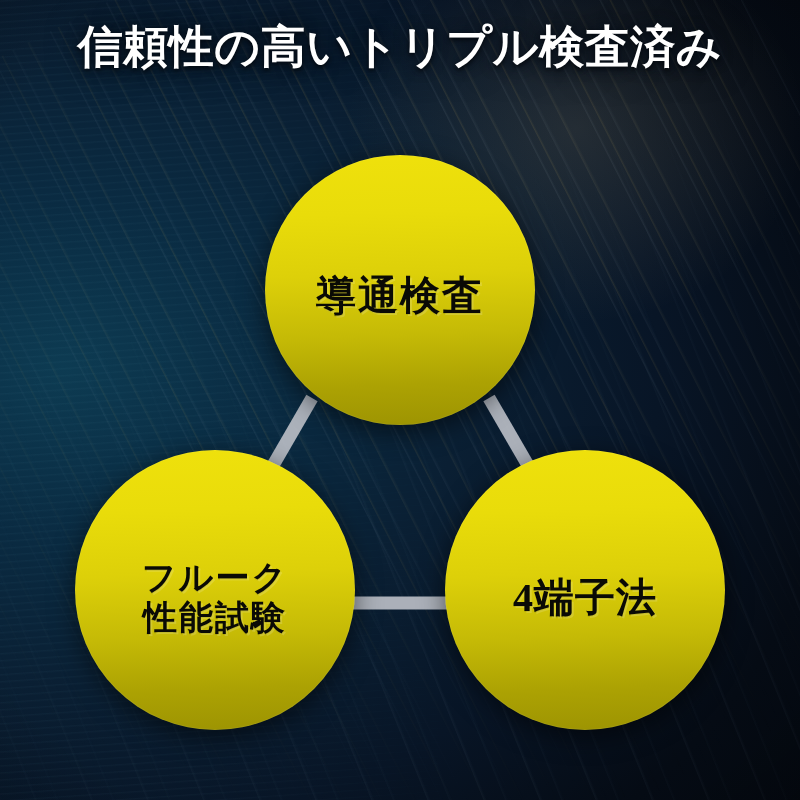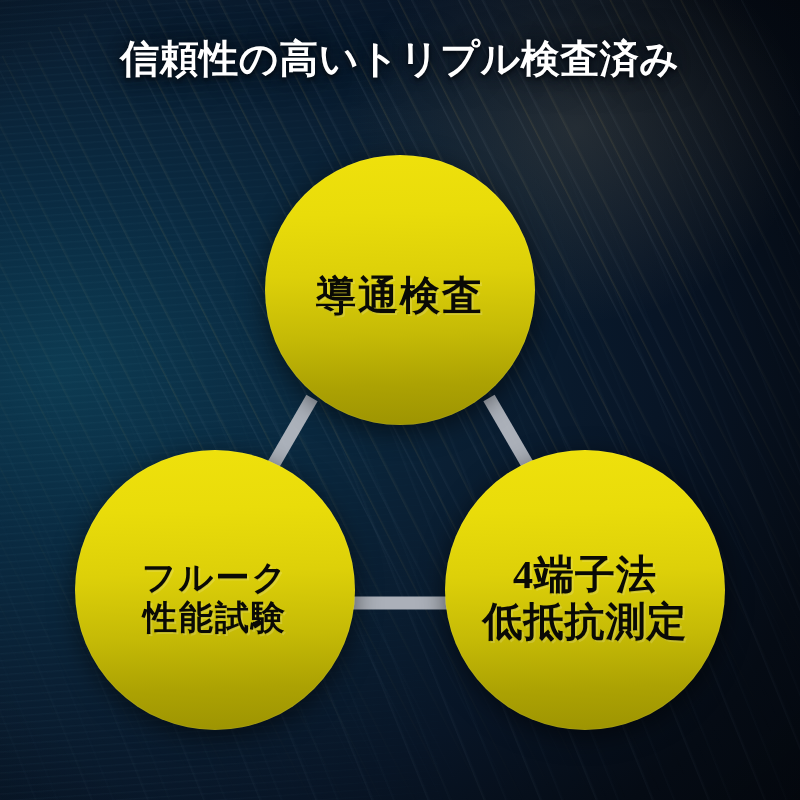--- a/index.html
+++ b/index.html
@@ -76,23 +76,23 @@
     position:absolute;inset:0;
     background:radial-gradient(40% 34% at 72% 16%, rgba(226,205,150,0.13) 0%, rgba(0,0,0,0) 72%);
   }
   .bg-vignette{
     position:absolute;inset:0;
     background:radial-gradient(120% 110% at 50% 50%, rgba(0,0,0,0) 52%, rgba(0,0,0,.55) 100%);
   }
 
   
   .headline{
-    position:absolute;left:0;top:38px;width:800px;text-align:center;
+    position:absolute;left:0;top:22px;width:800px;text-align:center;
     color:#ffffff;
-    font-size:39px;line-height:1.1;font-weight:700;
+    font-size:45px;line-height:1.1;font-weight:700;
     letter-spacing:.5px;
     text-shadow:0 0 14px rgba(10,20,35,.95),0 2px 5px rgba(0,0,0,.9),0 0 34px rgba(0,0,0,.7);
     white-space:nowrap;
   }
 
   
   .connectors{position:absolute;inset:0;}
 
   
   .node{
@@ -145,17 +145,16 @@
 
   <div class="node" id="node-top">
     <div class="node-label">
       <span class="lbl-line">導通検査</span>
     </div>
   </div>
 
   <div class="node" id="node-right">
     <div class="node-label">
       <span class="lbl-line">4端子法</span>
-      <span class="lbl-line">低抵抗測定</span>
     </div>
   </div>
 
 </div>
 
 </body></html>

